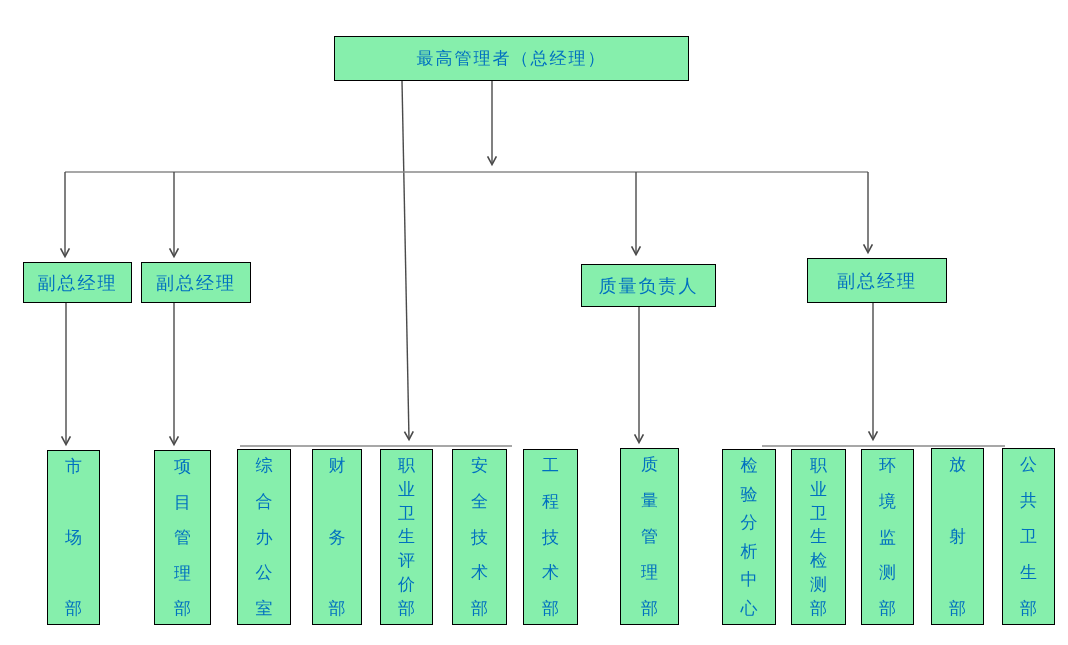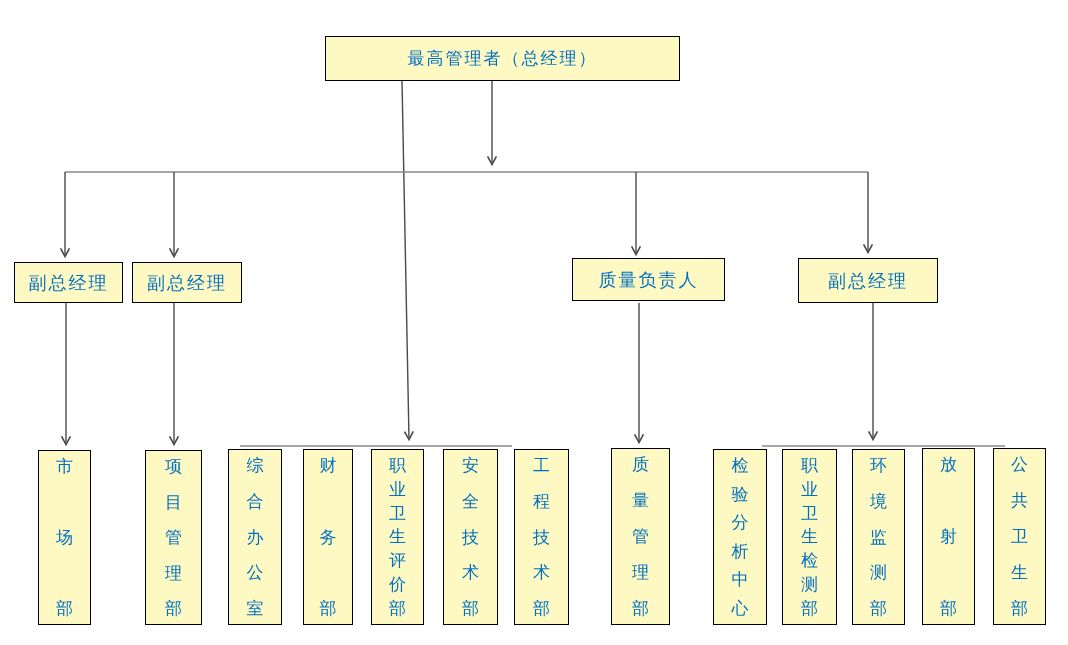--- a/index.html
+++ b/index.html
@@ -5,32 +5,32 @@
   html,body{margin:0;padding:0;background:#fff;}
   .canvas{
     position:relative;width:1068px;height:645px;background:#fff;overflow:hidden;
     font-family:"DejaVu Serif","Liberation Serif",serif;
   }
   .wires{position:absolute;left:0;top:0;pointer-events:none;}
   .ln{stroke:var(--connector,#4a4a4a);stroke-width:1.4;fill:none;}
   .bus{stroke:var(--connector-bus,#8a8a8a);stroke-width:1.6;fill:none;}
   .arw-head{stroke:var(--connector,#3a3a3a);stroke-width:1.3;fill:none;}
   .box{
-    position:absolute;border:1px solid var(--node-border,#000);background:#fef9c3;
+    position:absolute;border:1px solid var(--node-border,#000);background:#86efac;
     color:var(--node-text,#0070C0);box-sizing:border-box;
-    display:flex;align-items:center;justify-content:center;
+    display:flex;align-items:center;justify-content:center;margin-left:9px;
   }
   .hbox{font-size:18px;letter-spacing:2px;white-space:nowrap;}
   .vbox{flex-direction:column;justify-content:space-between;align-items:center;
         padding:7px 0;font-size:17px;}
   .vbox .vch{display:block;line-height:1;}
   #n-top {left:325px;top:36px;width:355px;height:45px;font-size:17px;}
   #n-d1  {left:14px; top:262px;width:109px;height:41px;}
   #n-d2  {left:132px;top:262px;width:110px;height:41px;}
-  #n-ql  {left:572px;top:258px;width:153px;height:43px;}
+  #n-ql  {left:572px;top:264px;width:135px;height:43px;}
   #n-d3  {left:798px;top:258px;width:140px;height:45px;}
   #n-dept-0 {left:38px; top:450px;width:53px;height:175px;}
   #n-dept-1 {left:145px;top:450px;width:57px;height:175px;}
   #n-dept-2 {left:228px;top:449px;width:54px;height:176px;}
   #n-dept-3 {left:303px;top:449px;width:50px;height:176px;}
   #n-dept-4 {left:371px;top:449px;width:53px;height:176px;}
   #n-dept-5 {left:443px;top:449px;width:55px;height:176px;}
   #n-dept-6 {left:514px;top:449px;width:55px;height:176px;}
   #n-dept-7 {left:611px;top:448px;width:59px;height:177px;}
   #n-dept-8 {left:713px;top:449px;width:54px;height:176px;}

